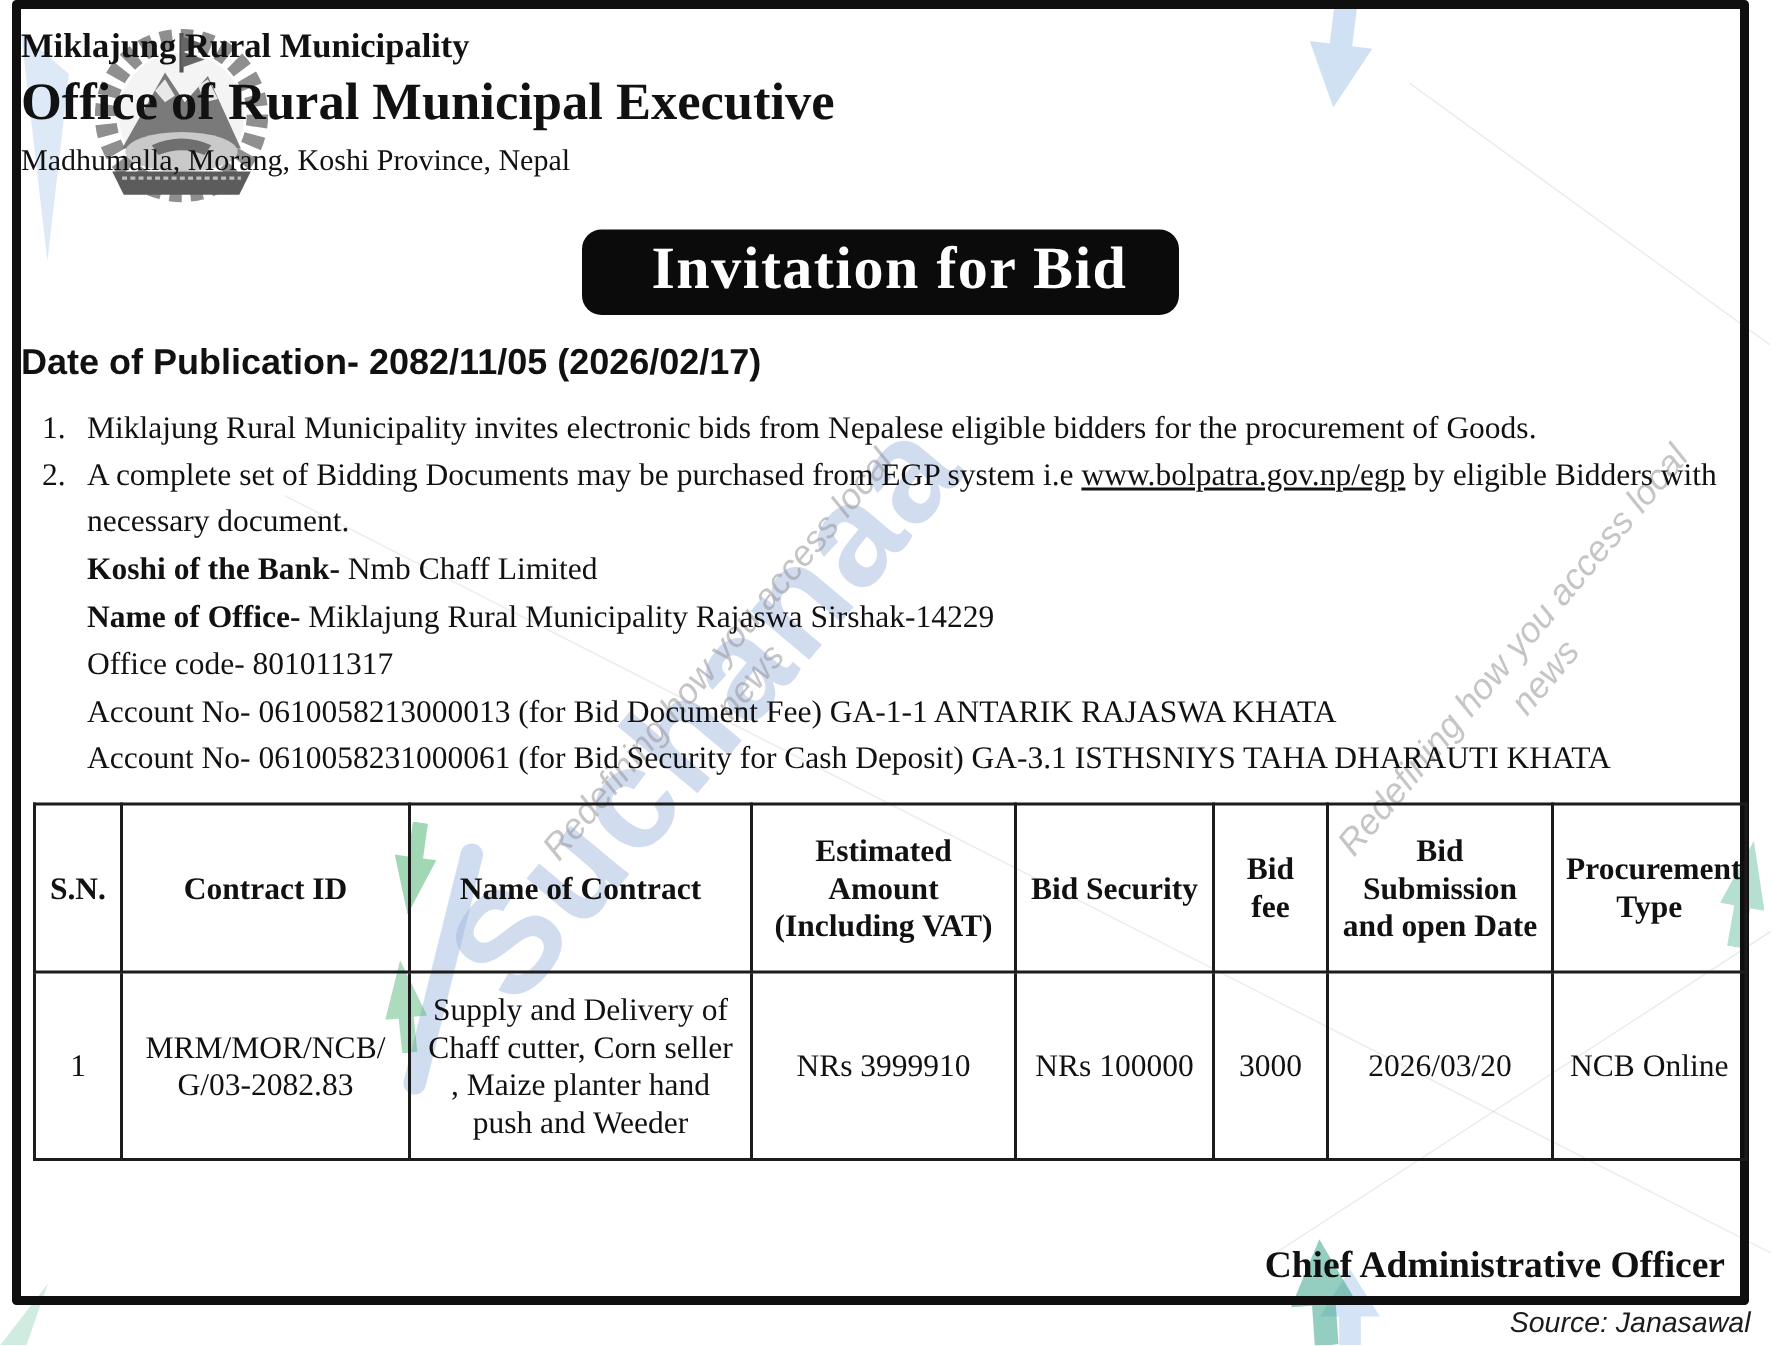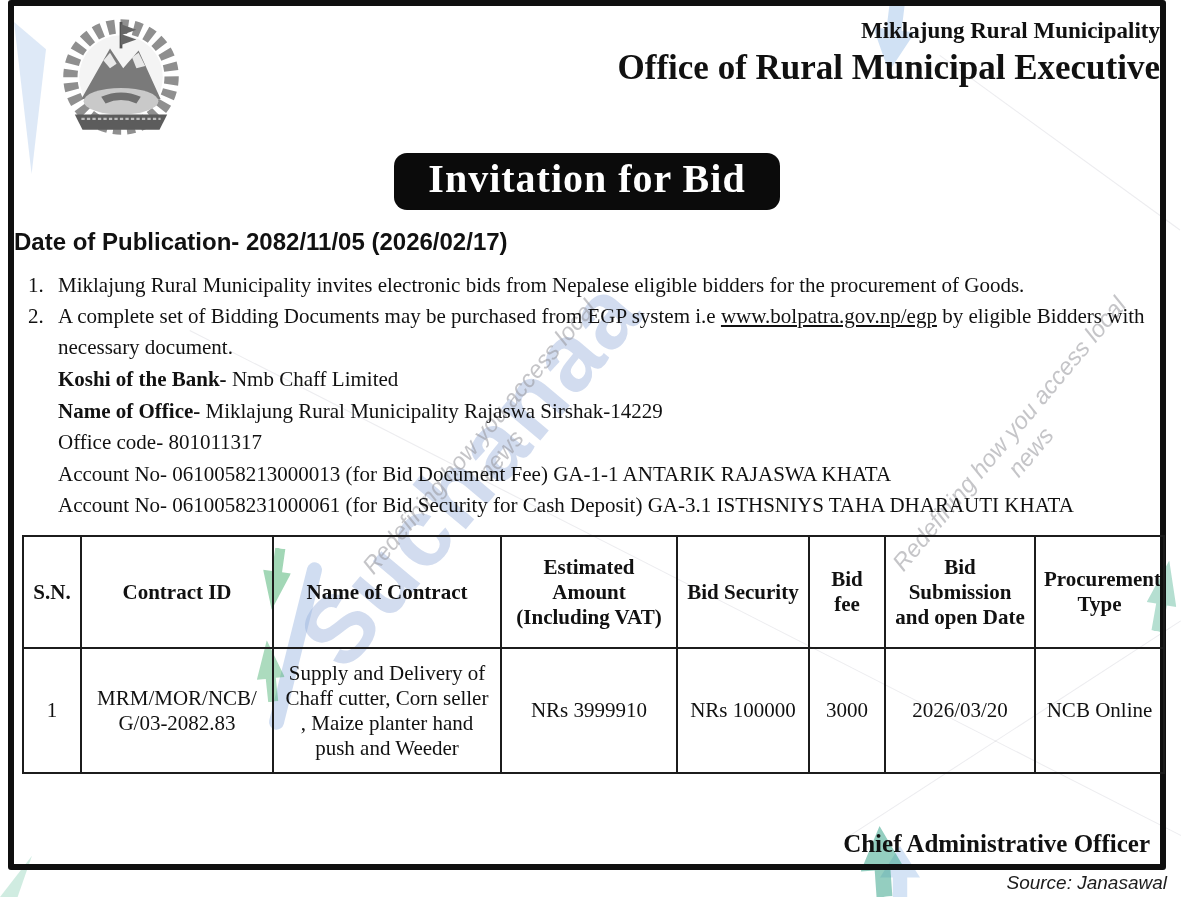--- a/index.html
+++ b/index.html
@@ -32,29 +32,29 @@
   .sliver { position:absolute; }
 
   
   .frame {
     position:absolute; left:8px; top:0; width:1158px; height:870px;
     border:6px solid #0f0f0f; border-radius:3px; z-index:1;
   }
 
   .emblem { position:absolute; left:41px; top:4px; width:132px; height:134px; }
 
-  .masthead { position:absolute; left:0; top:12px; width:100%; text-align:right; }
+  .masthead { position:absolute; left:0; top:12px; width:100%; text-align:left; }
   .muni   { font-size:23px; font-weight:bold; }
   .office { font-size:35px; font-weight:bold; margin-top:4px; }
   .addr   { font-size:20px; margin-top:8px; }
 
   .badge-wrap { position:absolute; left:0; top:147px; width:100%; text-align:center; }
   .badge {
     display:inline-block; background:#0b0b0b; color:#ffffff;
-    font-size:40px; font-weight:bold; padding:2px 34px 8px 34px;
+    font-size:40px; font-weight:bold; padding:2px 34px 8px 46px;
     border-radius:13px; letter-spacing:1px;
   }
 
   .pubdate {
     position:absolute; left:0; top:222px; width:100%; text-align:left;
     font-family:"Liberation Sans", sans-serif; font-weight:bold; font-size:24px;
   }
 
   .body-text { position:absolute; left:14px; top:264px; width:1128px; font-size:21px; line-height:31px; }
   .list-item { display:flex; }
@@ -124,20 +124,21 @@
       <path d="M70 42 L76 38 L82 50 L74 52 Z" fill="#e8e8e8"></path>
       <ellipse cx="60" cy="82" rx="34" ry="12" fill="#c9c9c9"></ellipse>
       <path d="M42 78 Q60 70 78 78 L74 84 Q60 78 46 84 Z" fill="#6f6f6f"></path>
       <path d="M18 94 L102 94 L95 108 L25 108 Z" fill="#5c5c5c"></path>
       <path d="M24 98 L96 98" stroke="#bdbdbd" stroke-width="2" stroke-dasharray="3 2"></path>
     </svg>
 
     <div class="masthead">
       <div class="muni">Miklajung Rural Municipality</div>
       <div class="office">Office of Rural Municipal Executive</div>
+      <div class="addr">Madhumalla, Morang, Koshi Province, Nepal</div>
     </div>
 
     <div class="badge-wrap">
       <span class="badge">Invitation for Bid</span>
     </div>
 
     <div class="pubdate">Date of Publication- 2082/11/05 (2026/02/17)</div>
 
     <div class="body-text">
       <div class="list-item">

